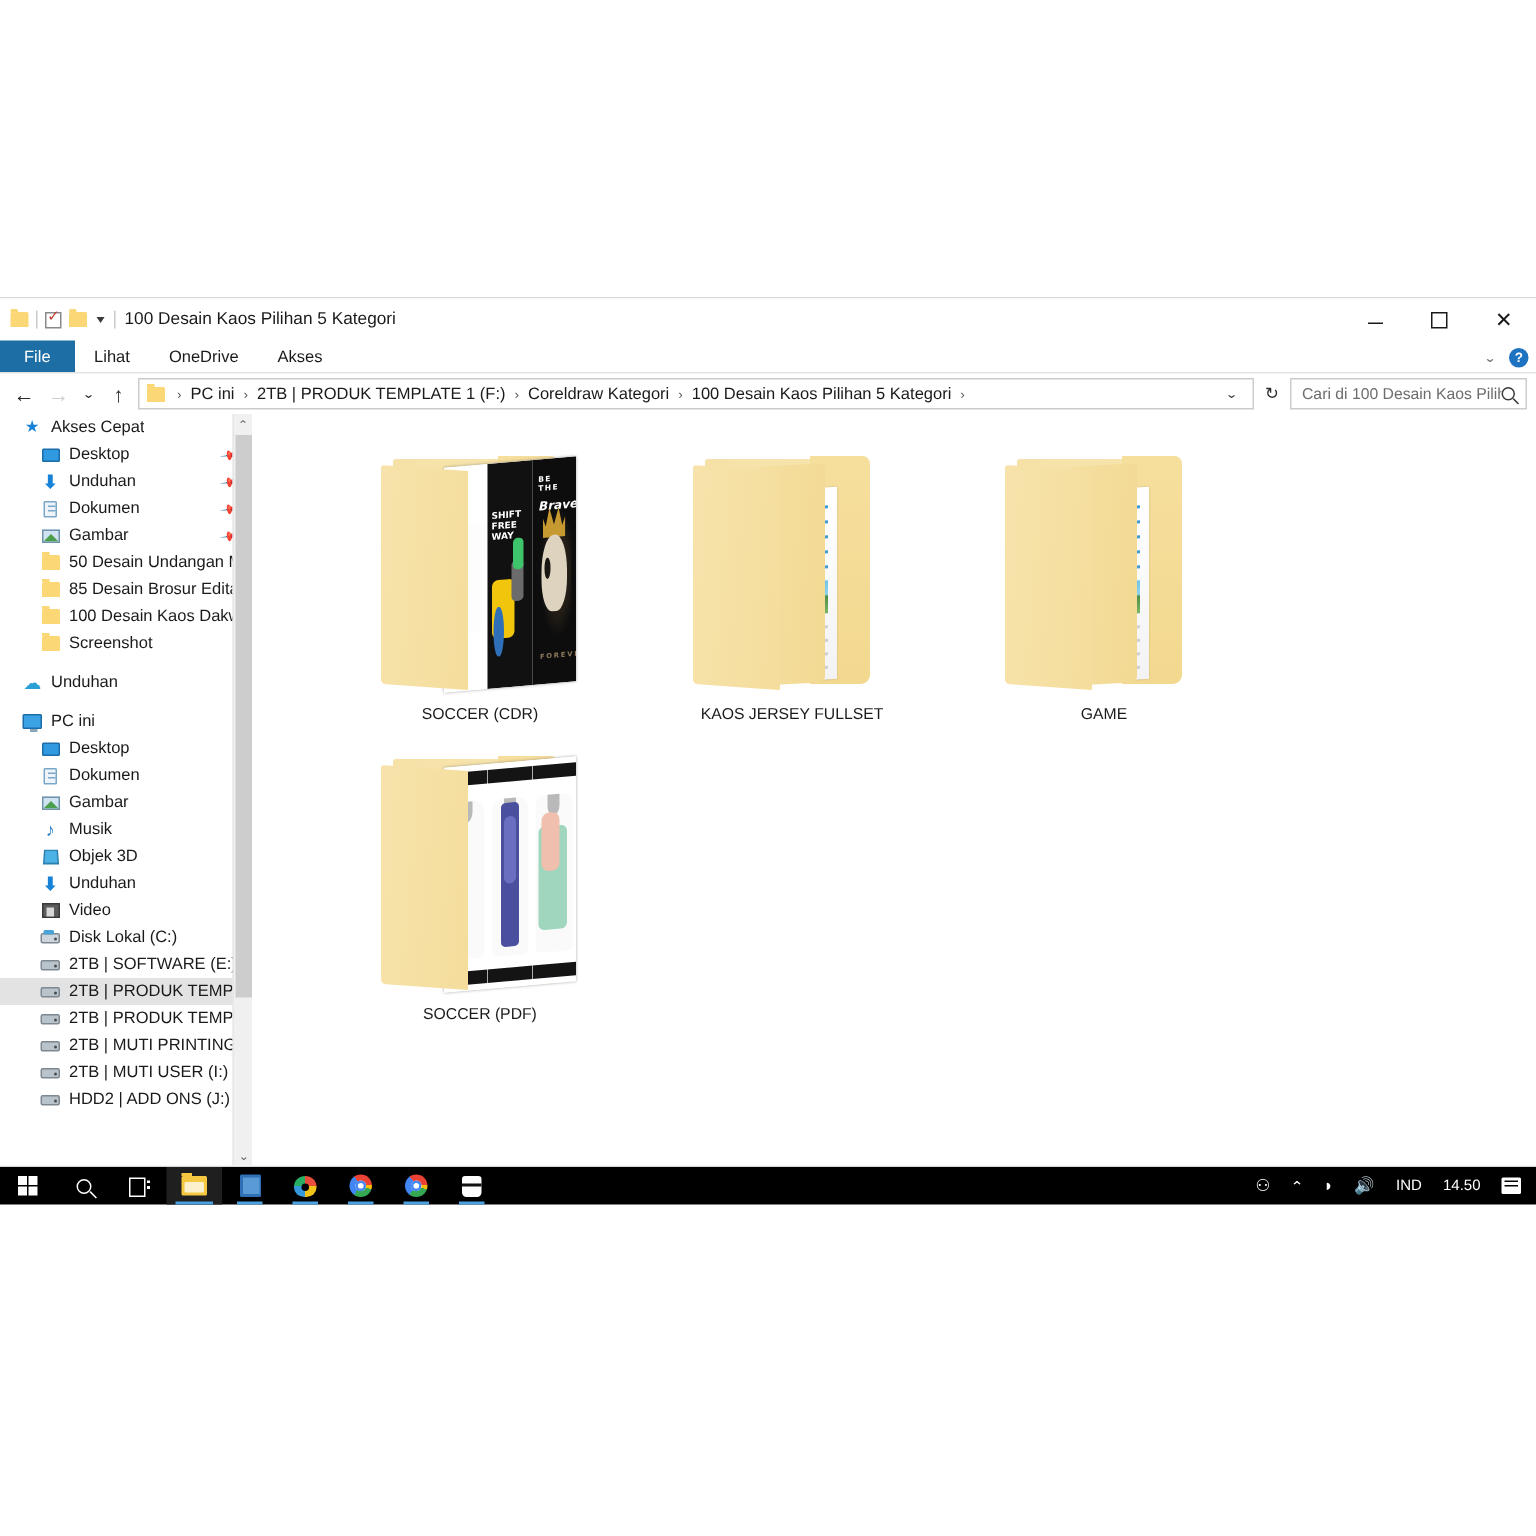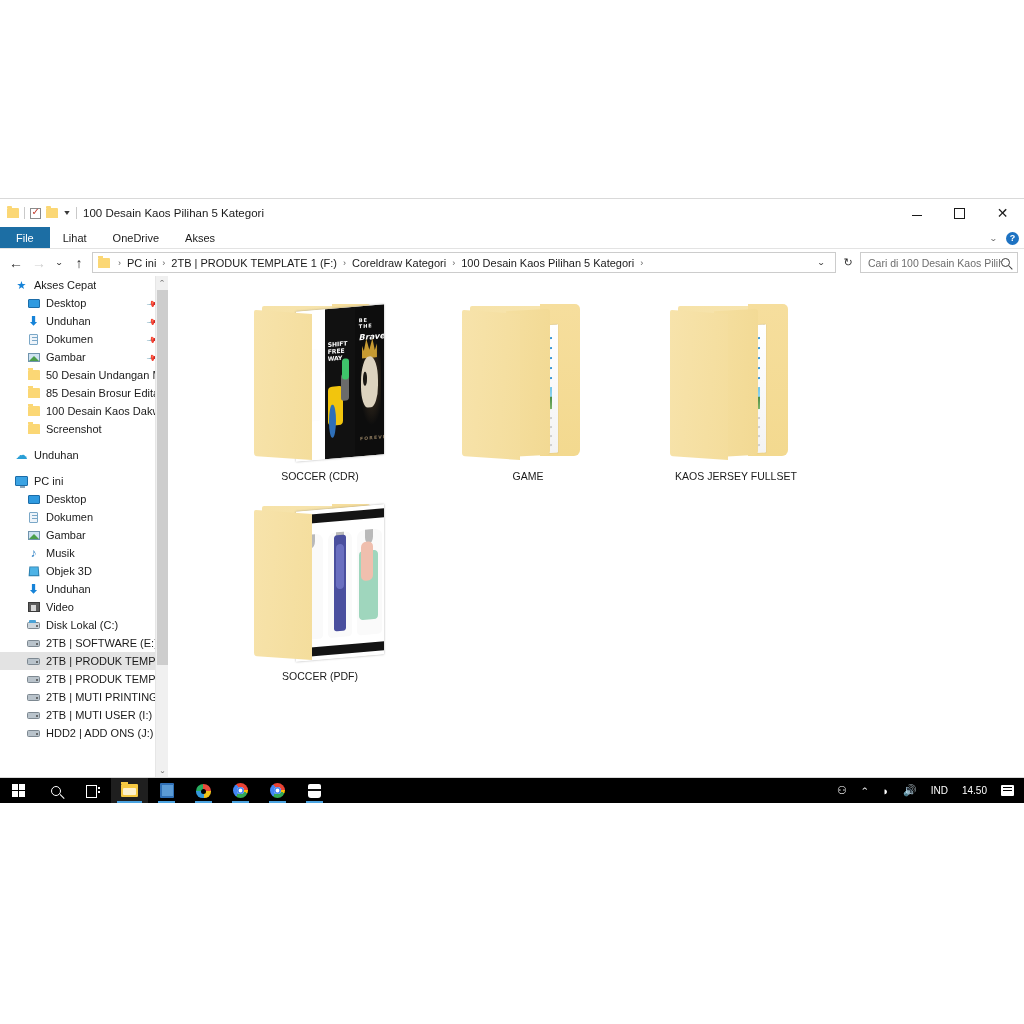--- a/index.html
+++ b/index.html
@@ -833,21 +833,21 @@
               <div class="doc-line" style="top:52px;"></div>
               <div class="doc-photo" style="top:62px;"></div>
               <div class="doc-line grey" style="top:92px;"></div>
               <div class="doc-line grey" style="top:101px;"></div>
               <div class="doc-line grey" style="top:110px;"></div>
               <div class="doc-line grey" style="top:119px;"></div>
             </div>
             <div class="f-mid"></div>
             <div class="f-front"></div>
           </div>
-          <div class="tile-label">GAME</div>
+          <div class="tile-label">KAOS JERSEY FULLSET</div>
         </div>
 
         <div class="tile">
           <div class="folder-art">
             <div class="f-back"></div>
             <div class="f-rightpanel"></div>
             <div class="paper paper-doc">
               <div class="doc-line" style="top:12px;"></div>
               <div class="doc-line" style="top:22px;"></div>
               <div class="doc-line" style="top:32px;"></div>
@@ -855,21 +855,21 @@
               <div class="doc-line" style="top:52px;"></div>
               <div class="doc-photo" style="top:62px;"></div>
               <div class="doc-line grey" style="top:92px;"></div>
               <div class="doc-line grey" style="top:101px;"></div>
               <div class="doc-line grey" style="top:110px;"></div>
               <div class="doc-line grey" style="top:119px;"></div>
             </div>
             <div class="f-mid"></div>
             <div class="f-front"></div>
           </div>
-          <div class="tile-label">KAOS JERSEY FULLSET</div>
+          <div class="tile-label">GAME</div>
         </div>
 
         <div class="tile">
           <div class="folder-art">
             <div class="f-back"></div>
             <div class="f-rightpanel"></div>
             <div class="thumb-wrap">
               <div class="thumb-pane" style="background:#fff;">
                 <div class="soc-band top"></div>
                 <div class="jersey">

